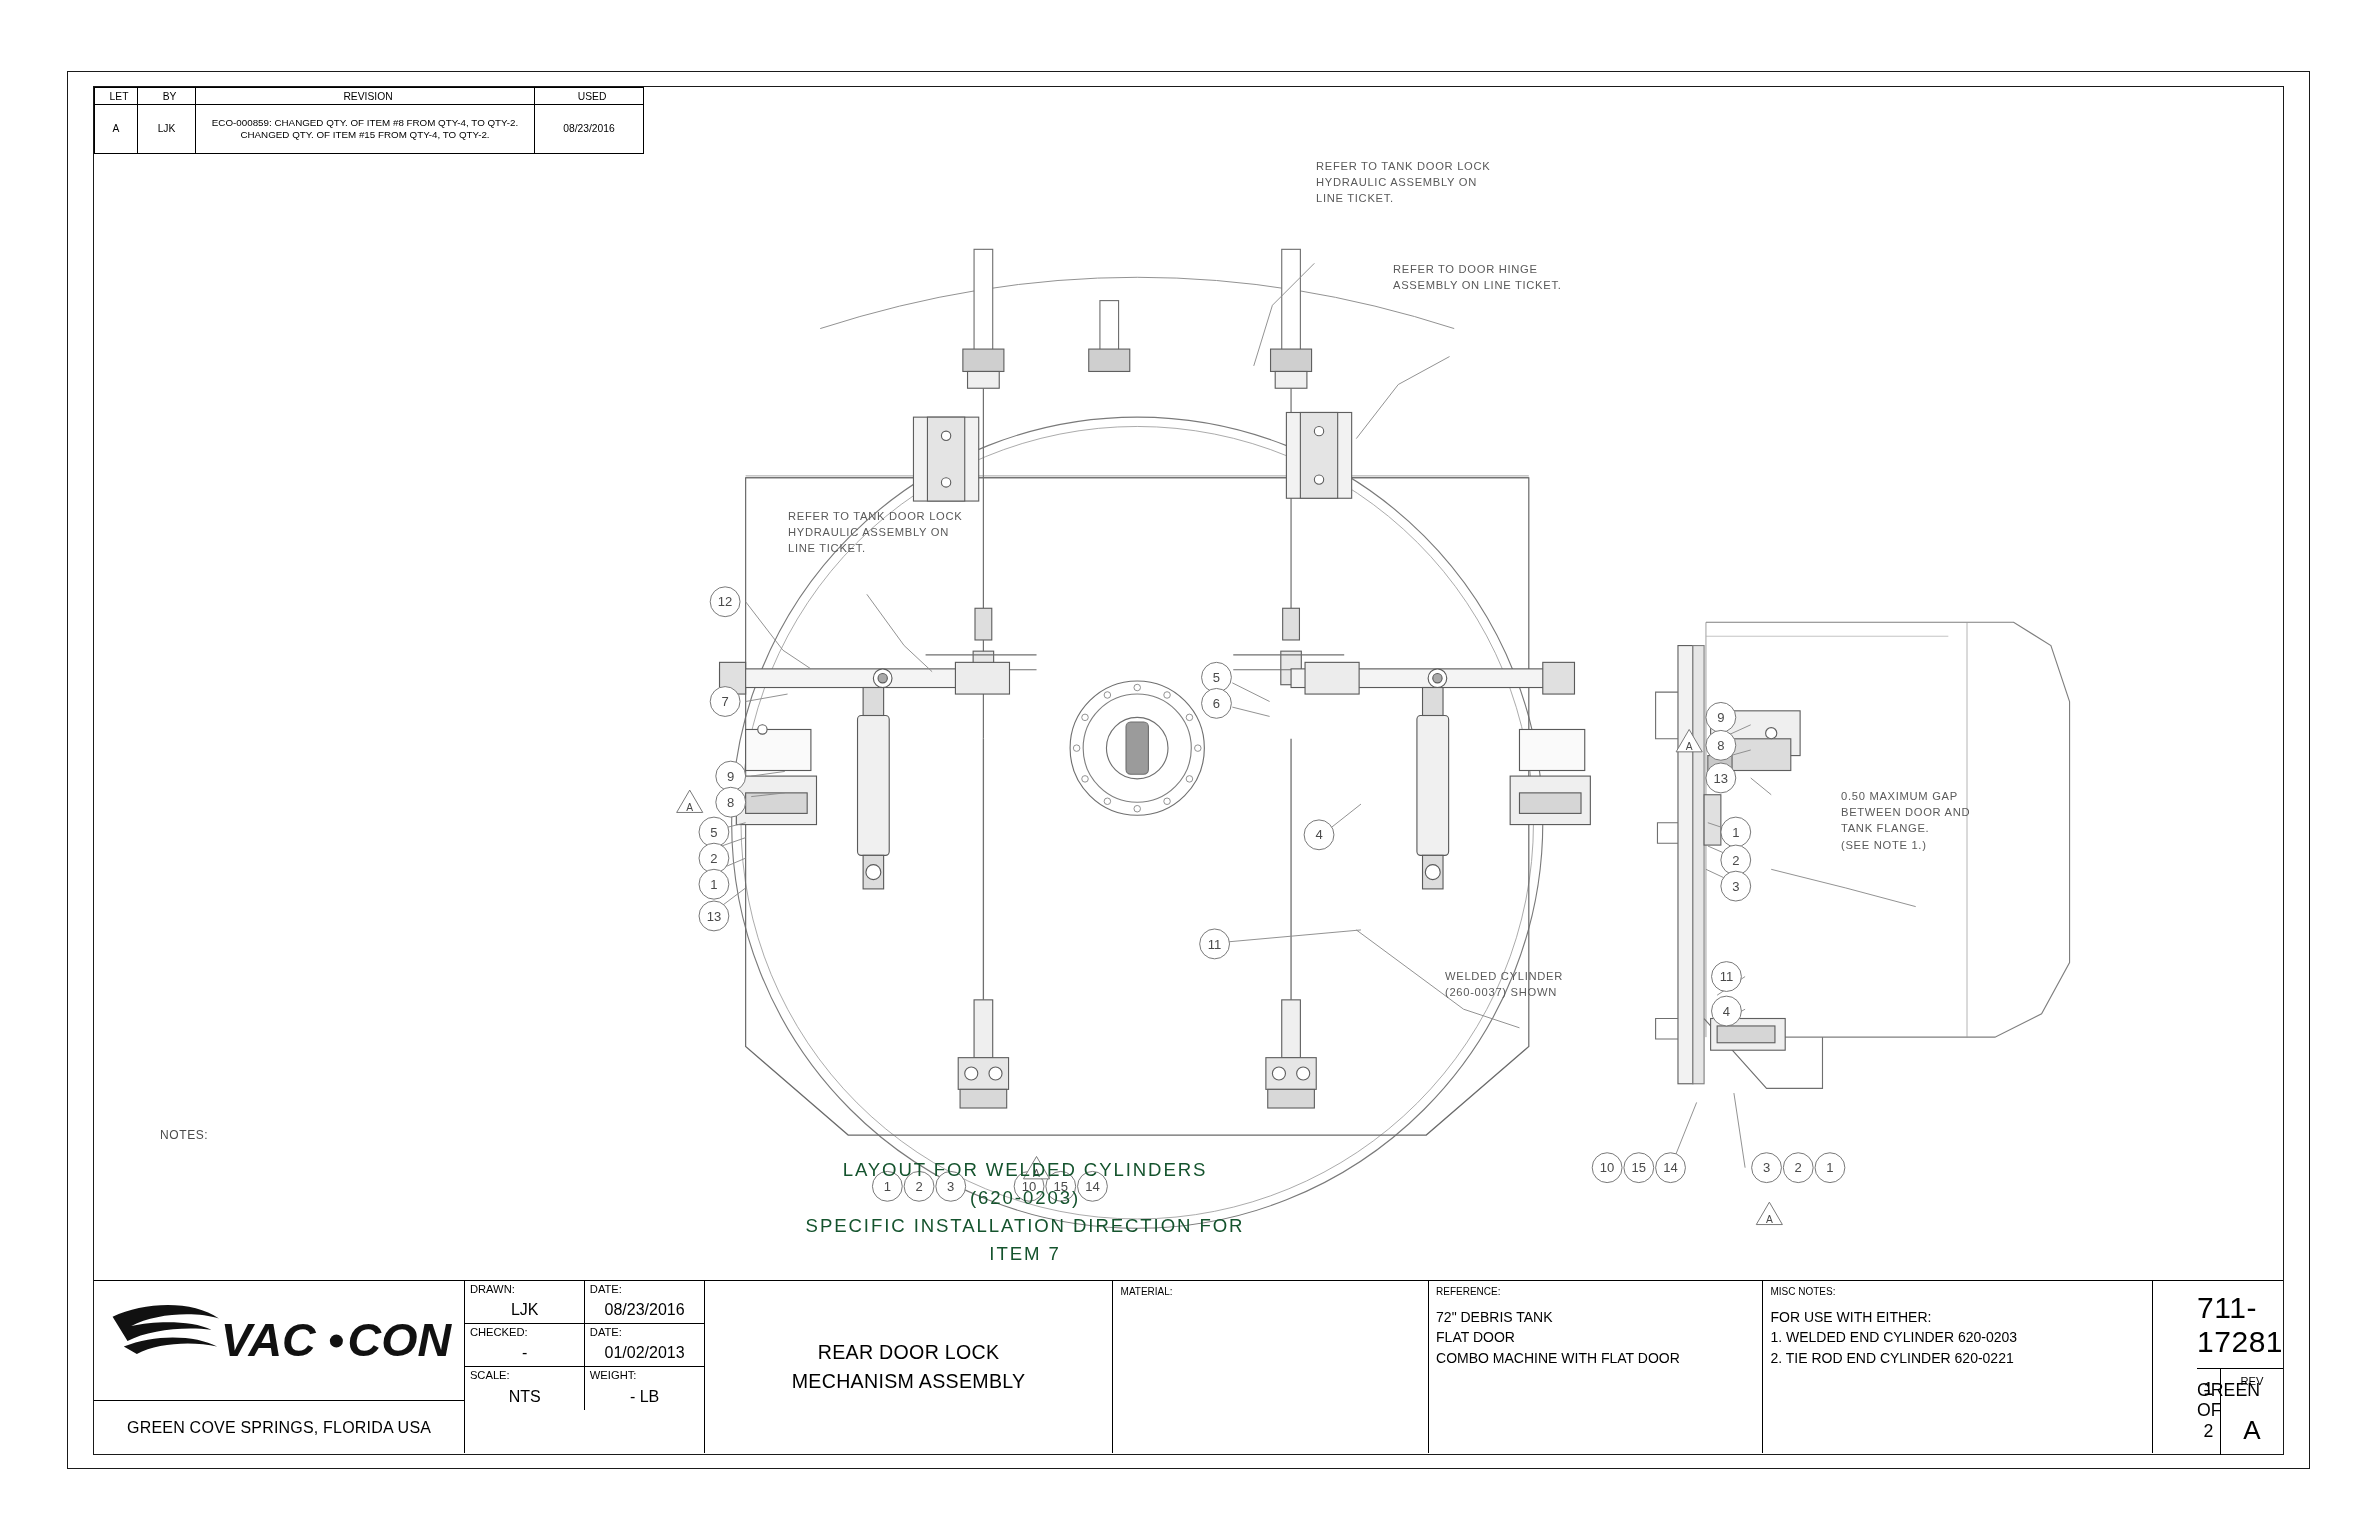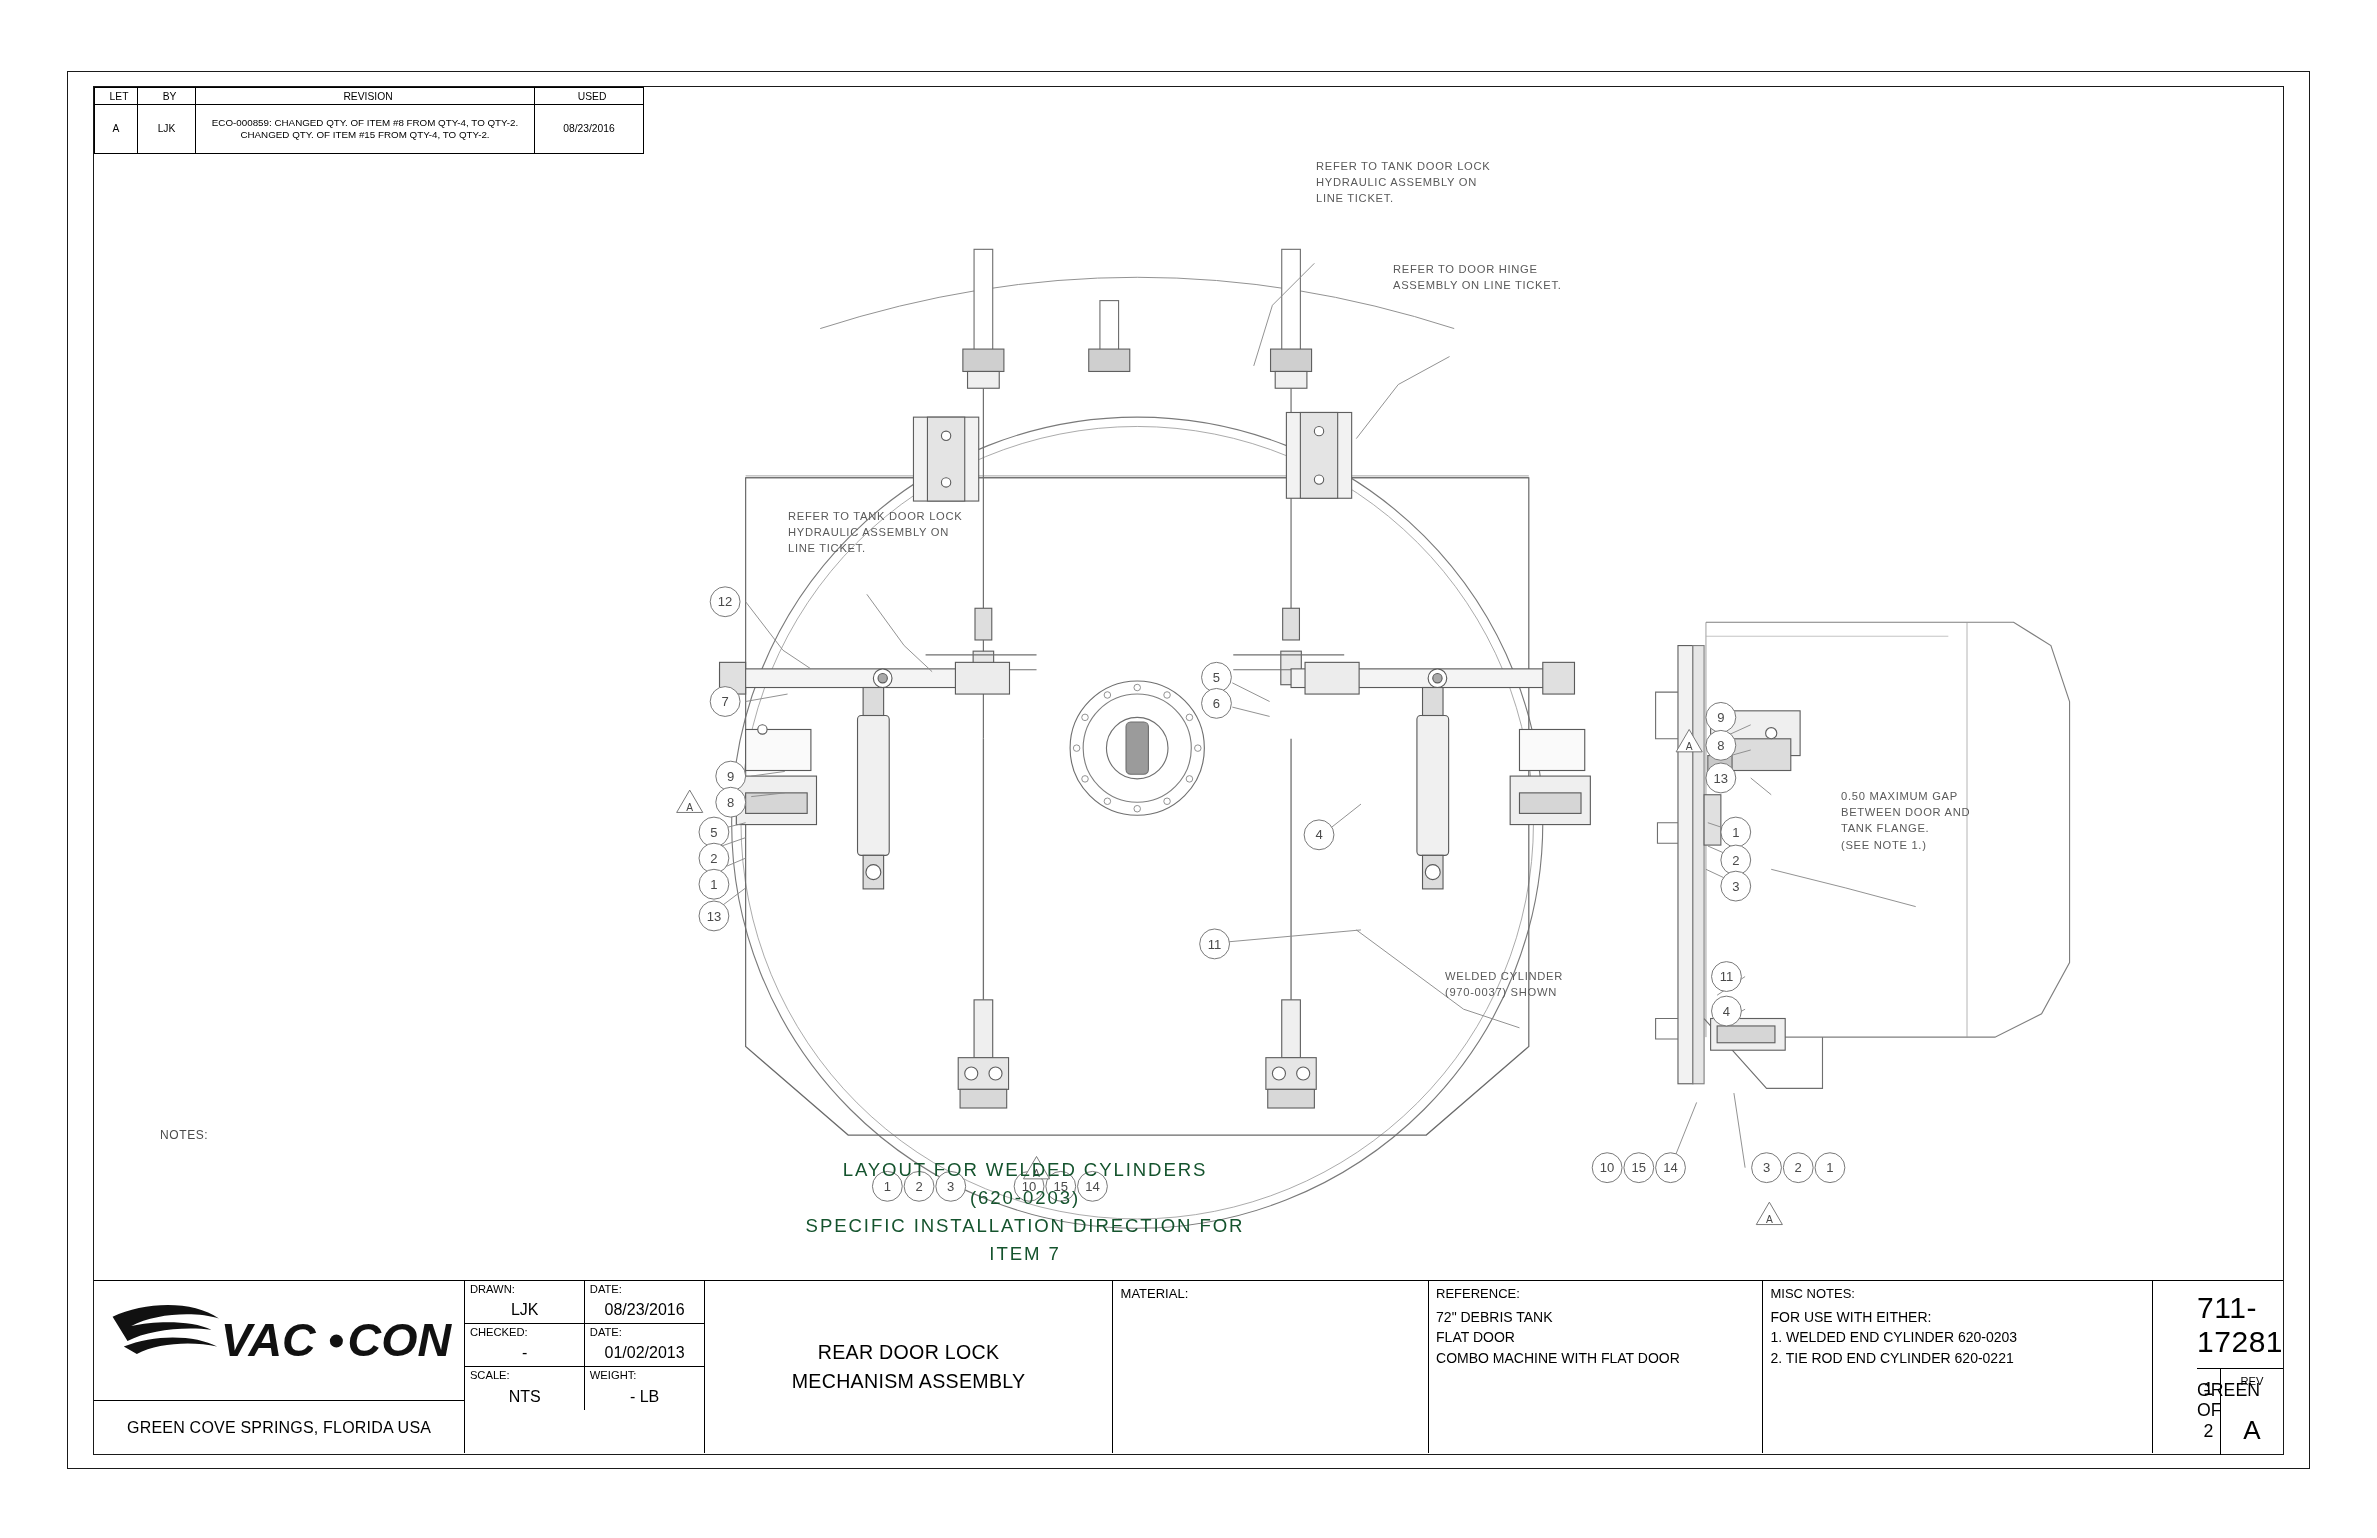--- a/index.html
+++ b/index.html
@@ -147,21 +147,21 @@
   .dr-k { position: absolute; left: 4.7px; top: 1.9px; font-size: 11.2px; }
   .dr-v { position: absolute; left: 0; right: 0; bottom: 3.7px; text-align: center; font-size: 16px; }
 
   
   .tb-title { width: 410px; display: flex; align-items: center; justify-content: center; text-align: center; }
   .tb-title .t { font-size: 19.6px; line-height: 1.5; letter-spacing: 0.3px; }
 
   .tb-material { width: 317px; }
   .tb-ref { width: 336px; }
   .tb-misc { width: 392px; }
-  .cell-k { position: absolute; left: 7.5px; top: 4.7px; font-size: 13px; }
+  .cell-k { position: absolute; left: 7.5px; top: 4.7px; font-size: 10px; }
   .cell-body { position: absolute; left: 7.5px; top: 26px; right: 5.6px; font-size: 14px; line-height: 1.45; }
 
   
   .tb-num { flex: 1; }
   .num-top { height: 87px; display: flex; align-items: center; justify-content: center; font-size: 30px; letter-spacing: 0.5px; }
   .num-bot { height: 86px; border-top: 0.9px solid #000; display: flex; }
   .num-sheet { flex: 1; border-right: 0.9px solid #000; box-sizing: border-box; position: relative; }
   .num-rev { width: 62px; position: relative; }
   .ns-k { position: absolute; left: 0; right: 0; top: 11.2px; text-align: center; font-size: 17.7px; }
   .ns-v { position: absolute; left: 0; right: 0; bottom: 13px; text-align: center; font-size: 17.7px; }
@@ -516,21 +516,21 @@
 
   <div class="lbl" style="left:1316px; top:158px;">REFER TO TANK DOOR LOCK
 HYDRAULIC ASSEMBLY ON
 LINE TICKET.</div>
   <div class="lbl" style="left:1393px; top:261px;">REFER TO DOOR HINGE
 ASSEMBLY ON LINE TICKET.</div>
   <div class="lbl" style="left:788px; top:508px;">REFER TO TANK DOOR LOCK
 HYDRAULIC ASSEMBLY ON
 LINE TICKET.</div>
   <div class="lbl" style="left:1445px; top:968px;">WELDED CYLINDER
-(970-0037) SHOWN</div>
+(260-0037) SHOWN</div>
   <div class="lbl" style="left:1841px; top:788px;">0.50 MAXIMUM GAP
 BETWEEN DOOR AND
 TANK FLANGE.
 (SEE NOTE 1.)</div>
 
   <div class="notes">
     <div class="n-title">NOTES:</div>
   </div>
 
   <div class="caption">

